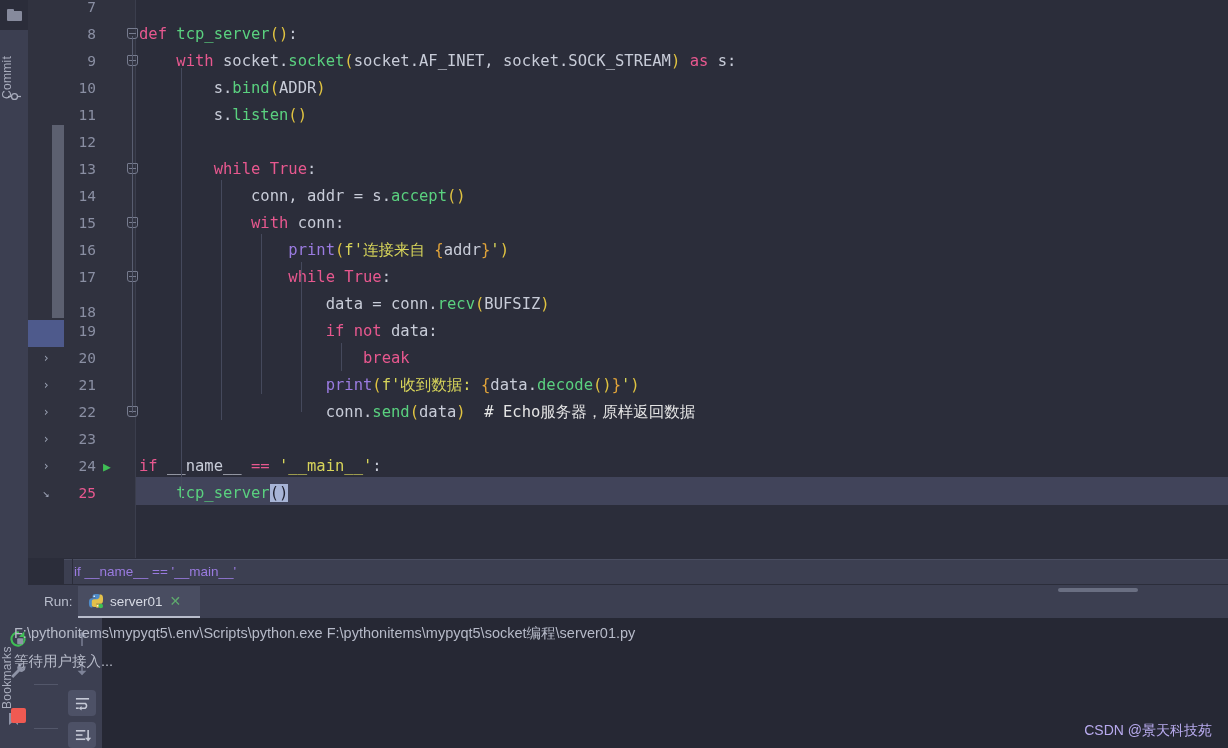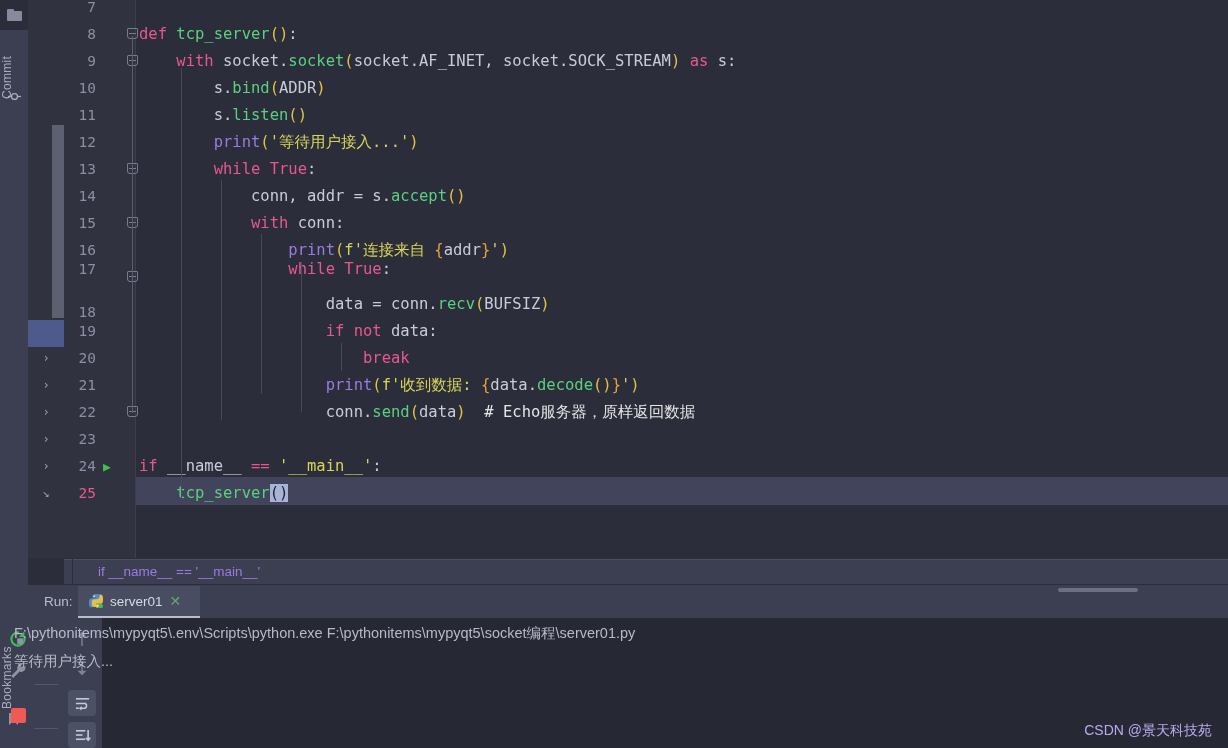--- a/index.html
+++ b/index.html
@@ -118,21 +118,20 @@
 
   
   .breadcrumb {
     position: absolute; left: 64px; top: 559px; width: 1164px; height: 26px;
     background: #3c3f51; border-top: 1px solid #4a4e61; border-bottom: 1px solid #2b2d3a;
   }
   .breadcrumb-inner {
     position: absolute; left: 74px; top: 559px; height: 26px; line-height: 26px;
     color: #9a7be0; font-family: "Liberation Sans", sans-serif; font-size: 13.5px;
     white-space: pre;
-    padding-left: 24px;
   }
   .bc-divider {
     position: absolute; left: 72px; top: 559px; width: 1px; height: 26px; background: #2b2d3a;
   }
 
   
   .runwin {
     position: absolute; left: 28px; top: 585px; width: 1200px; height: 163px;
     background: #3c3f51;
   }
@@ -236,26 +235,26 @@
   <div class="gutter-sep"></div>
 
   <div class="cur-line-bg"></div>
 
   <div id="code-lines">
       <div class="line" style="top: -6px;"><span class="lnum" style="top: 0px;">7</span><span class="code"></span></div>
       <div class="line" style="top: 21px;"><span class="lnum" style="top: 0px;">8</span><span class="code"><span class="kw">def </span><span class="fn">tcp_server</span><span class="punc">()</span><span class="op">:</span></span></div>
       <div class="line" style="top: 48px;"><span class="lnum" style="top: 0px;">9</span><span class="code"><span class="op">    </span><span class="kw">with </span><span class="var">socket.</span><span class="fn">socket</span><span class="punc">(</span><span class="var">socket.AF_INET, socket.SOCK_STREAM</span><span class="punc">)</span><span class="op"> </span><span class="kw">as </span><span class="var">s</span><span class="op">:</span></span></div>
       <div class="line" style="top: 75px;"><span class="lnum" style="top: 0px;">10</span><span class="code"><span class="var">        s.</span><span class="fn">bind</span><span class="punc">(</span><span class="var">ADDR</span><span class="punc">)</span></span></div>
       <div class="line" style="top: 102px;"><span class="lnum" style="top: 0px;">11</span><span class="code"><span class="var">        s.</span><span class="fn">listen</span><span class="punc">()</span></span></div>
-      <div class="line" style="top: 129px;"><span class="lnum" style="top: 0px;">12</span><span class="code"><span class="op">        </span><span class="call">print</span><span class="punc">(</span><span class="str">'等待用户接入...'</span><span class="punc">)</span></span></div>
+      <div class="line" style="top: 129px;"><span class="lnum" style="top: 0px;">12</span></div>
       <div class="line" style="top: 156px;"><span class="lnum" style="top: 0px;">13</span><span class="code"><span class="op">        </span><span class="kw">while </span><span class="kw">True</span><span class="op">:</span></span></div>
       <div class="line" style="top: 183px;"><span class="lnum" style="top: 0px;">14</span><span class="code"><span class="var">            conn, addr </span><span class="op">= </span><span class="var">s.</span><span class="fn">accept</span><span class="punc">()</span></span></div>
       <div class="line" style="top: 210px;"><span class="lnum" style="top: 0px;">15</span><span class="code"><span class="op">            </span><span class="kw">with </span><span class="var">conn</span><span class="op">:</span></span></div>
       <div class="line" style="top: 237px;"><span class="lnum" style="top: 0px;">16</span><span class="code"><span class="op">                </span><span class="call">print</span><span class="punc">(</span><span class="str">f'连接来自 </span><span class="fbrc">{</span><span class="var">addr</span><span class="fbrc">}</span><span class="str">'</span><span class="punc">)</span></span></div>
-      <div class="line" style="top: 256px;"><span class="lnum" style="top: 0px;">17</span><span class="code"><span class="op">                </span><span class="kw">while </span><span class="kw">True</span><span class="op">:</span></span></div>
+      <div class="line" style="top: 264px;"><span class="lnum" style="top: 0px;">17</span><span class="code"><span class="op">                </span><span class="kw">while </span><span class="kw">True</span><span class="op">:</span></span></div>
       <div class="line" style="top: 291px;"><span class="lnum" style="top: 8px;">18</span><span class="code"><span class="var">                    data </span><span class="op">= </span><span class="var">conn.</span><span class="fn">recv</span><span class="punc">(</span><span class="var">BUFSIZ</span><span class="punc">)</span></span></div>
       <div class="line" style="top: 318px;"><span class="lnum" style="top: 0px;">19</span><span class="code"><span class="op">                    </span><span class="kw">if </span><span class="kw">not </span><span class="var">data</span><span class="op">:</span></span></div>
       <div class="line" style="top: 345px;"><span class="lnum" style="top: 0px;">20</span><span class="vcs-chev" style="left: 56px; margin-left: -16px;">›</span><span class="code"><span class="op">                        </span><span class="kw">break</span></span></div>
       <div class="line" style="top: 372px;"><span class="lnum" style="top: 0px;">21</span><span class="vcs-chev" style="left: 56px; margin-left: -16px;">›</span><span class="code"><span class="op">                    </span><span class="call">print</span><span class="punc">(</span><span class="str">f'收到数据: </span><span class="fbrc">{</span><span class="var">data.</span><span class="fn">decode</span><span class="punc">()</span><span class="fbrc">}</span><span class="str">'</span><span class="punc">)</span></span></div>
       <div class="line" style="top: 399px;"><span class="lnum" style="top: 0px;">22</span><span class="vcs-chev" style="left: 56px; margin-left: -16px;">›</span><span class="code"><span class="var">                    conn.</span><span class="fn">send</span><span class="punc">(</span><span class="var">data</span><span class="punc">)</span><span class="cmt">  # Echo服务器，原样返回数据</span></span></div>
       <div class="line" style="top: 426px;"><span class="lnum" style="top: 0px;">23</span><span class="vcs-chev" style="left: 56px; margin-left: -16px;">›</span><span class="code"></span></div>
       <div class="line" style="top: 453px;"><span class="lnum" style="top: 0px;">24</span><span class="vcs-chev" style="left: 56px; margin-left: -16px;">›</span><span class="run-arrow">▶</span><span class="code"><span class="op"></span><span class="kw">if </span><span class="var">__name__ </span><span class="kw">== </span><span class="str">'__main__'</span><span class="op">:</span></span></div>
       <div class="line" style="top: 480px;"><span class="lnum cur" style="top: 0px;">25</span><span class="vcs-chev" style="left: 56px; margin-left: -16px;">↘</span><span class="code"><span class="op">    </span><span class="fn">tcp_server</span><span class="sel">()</span></span></div>
     </div>
 

